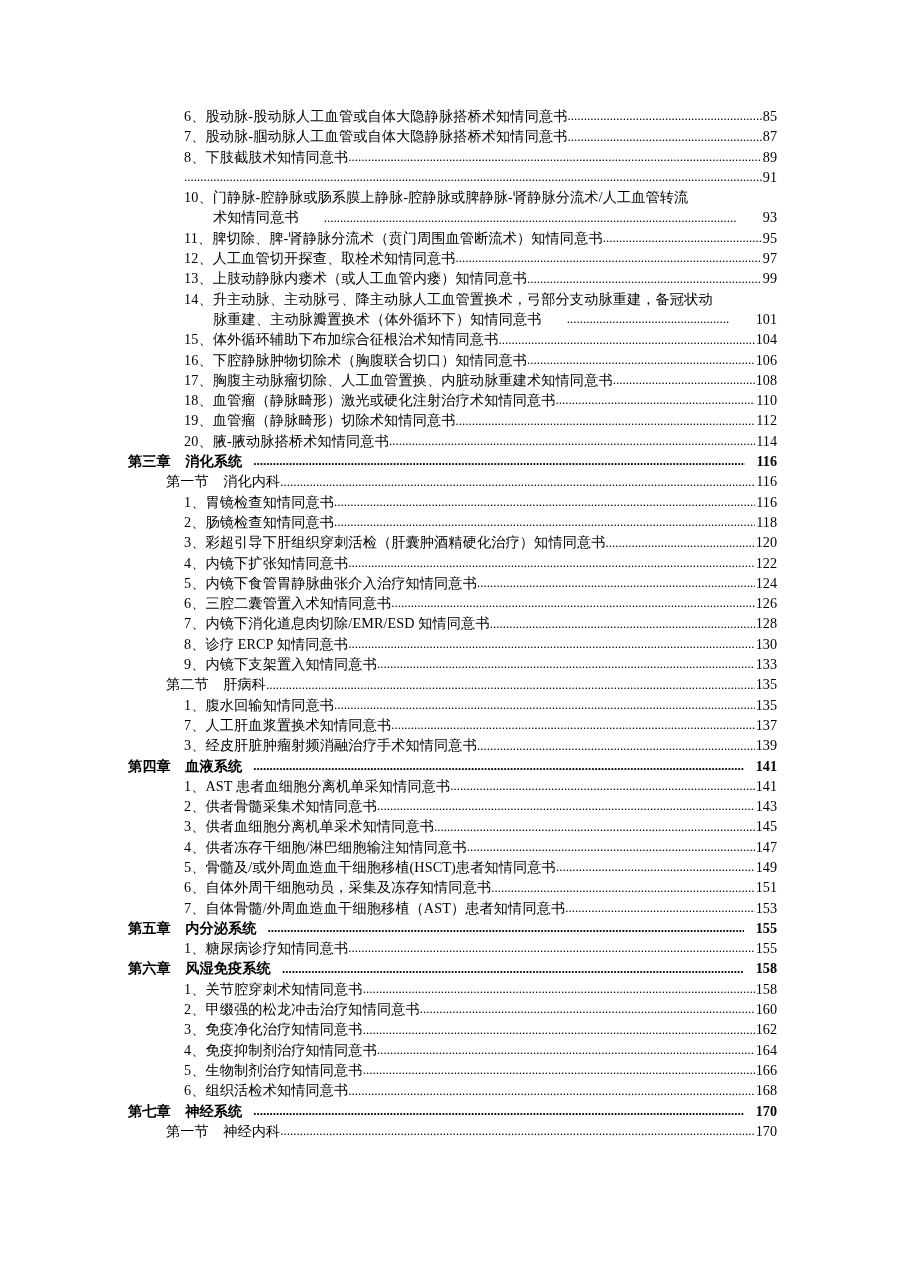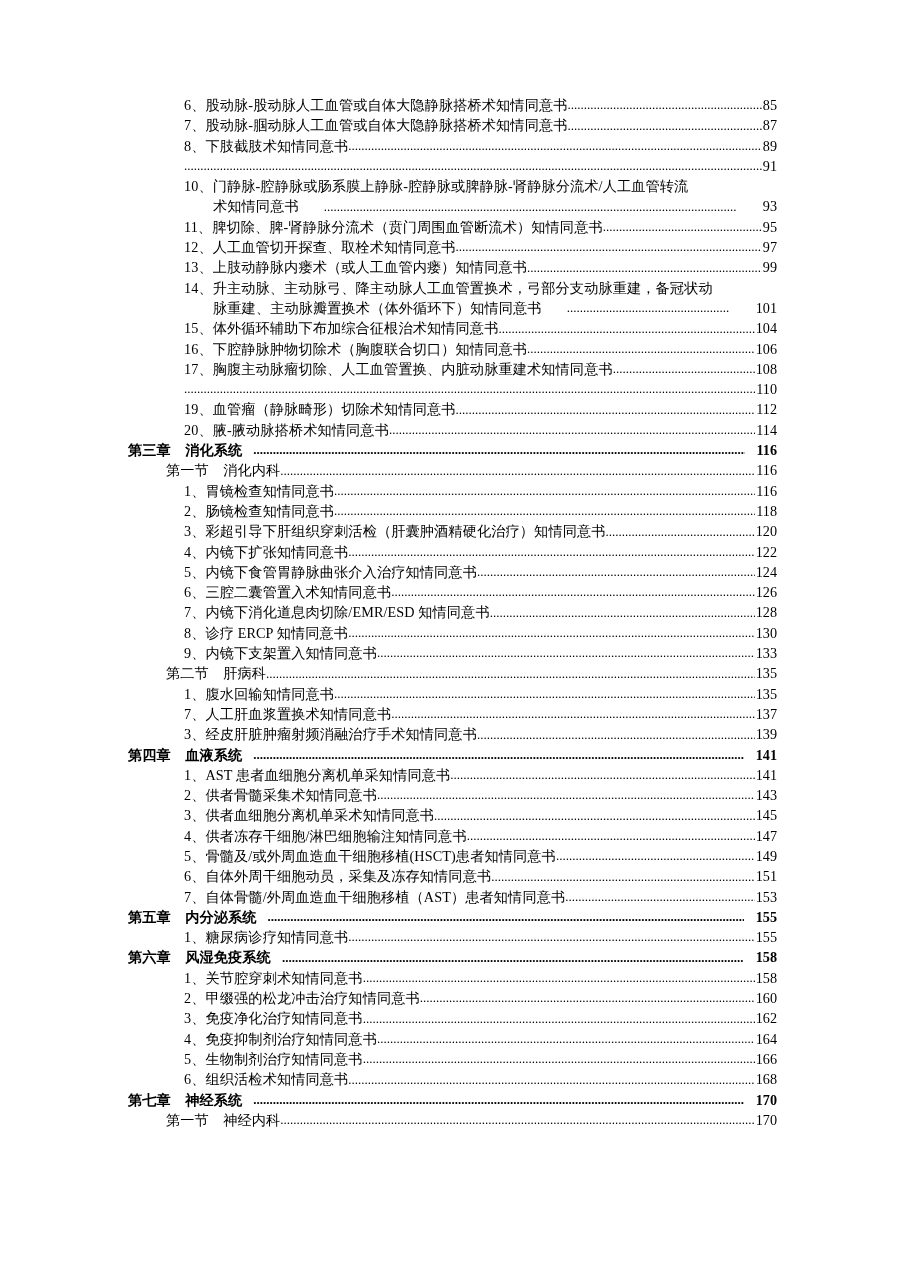--- a/index.html
+++ b/index.html
@@ -16,20 +16,21 @@
   }
   .page {
     width: 905px;
     height: 1280px;
     box-sizing: border-box;
     padding: 95px 128px 40px 128px;
     position: relative;
   }
   .toc {
     width: 100%;
+    margin-top: 11px;
   }
   .toc-line {
     display: flex;
     align-items: flex-end;
     font-size: 14.2px;
     line-height: 20.3px;
     white-space: nowrap;
     overflow: hidden;
   }
   .toc-line .label {
@@ -161,20 +162,21 @@
       </div>
       <div class="multi">
         <div class="toc-line lvl-item">
           <span class="label">17、胸腹主动脉瘤切除、人工血管置换、内脏动脉重建术知情同意书</span>
           <span class="dots">...........................................................................................................................................................................................................................</span>
           <span class="page-no">108</span>
         </div>
       </div>
       <div class="multi">
         <div class="toc-line lvl-item">
+          <span class="label">18、血管瘤（静脉畸形）激光或硬化注射治疗术知情同意书</span>
           <span class="dots">...........................................................................................................................................................................................................................</span>
           <span class="page-no">110</span>
         </div>
       </div>
       <div class="multi">
         <div class="toc-line lvl-item">
           <span class="label">19、血管瘤（静脉畸形）切除术知情同意书</span>
           <span class="dots">...........................................................................................................................................................................................................................</span>
           <span class="page-no">112</span>
         </div>

